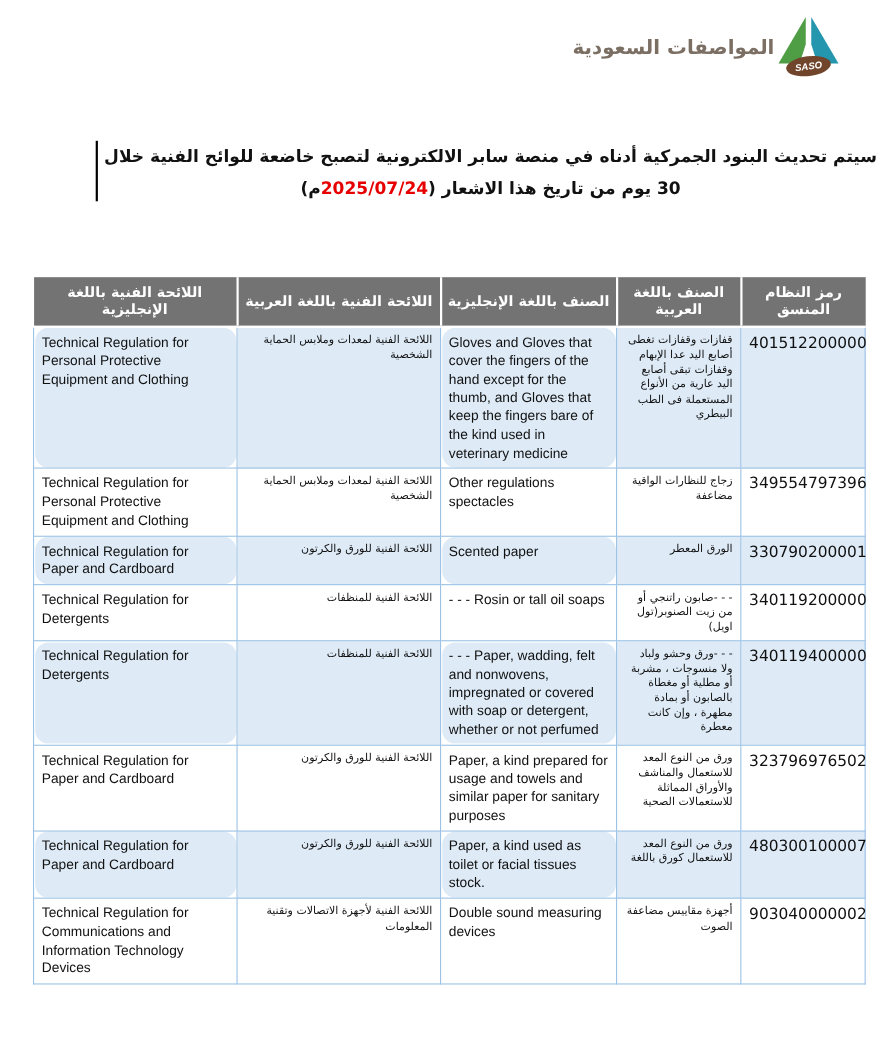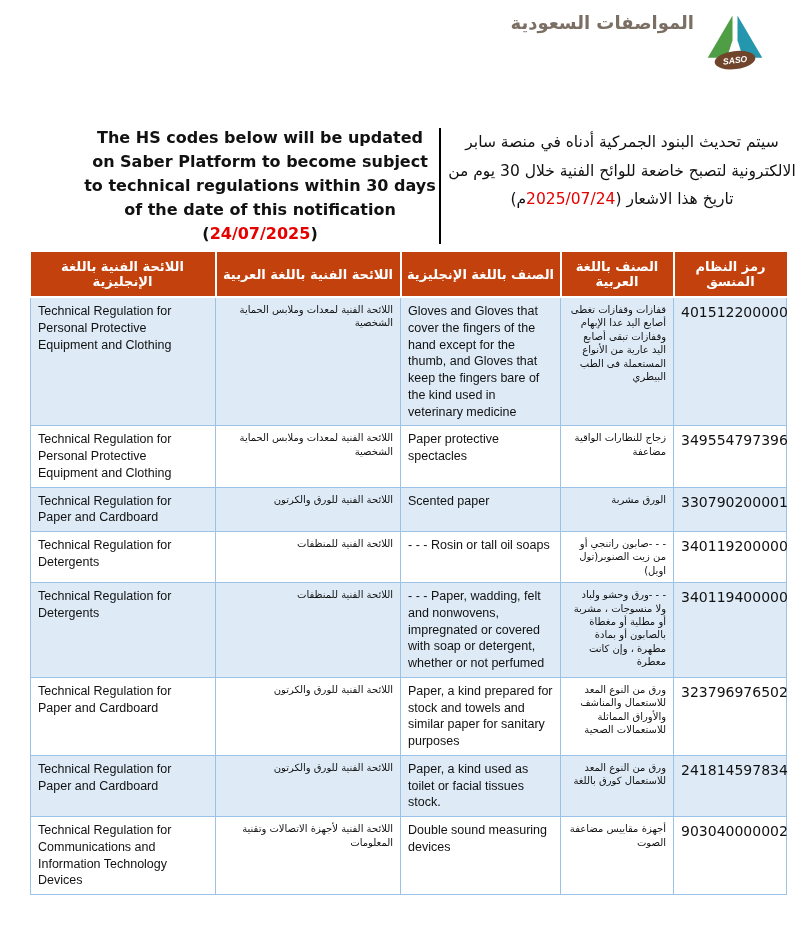--- a/index.html
+++ b/index.html
@@ -3,56 +3,56 @@
 <meta charset="utf-8">
 <style>
   * { box-sizing: border-box; }
   html,body { margin:0; padding:0; }
   body {
     width:808px; height:949px; background:#ffffff; position:relative;
     overflow:hidden; font-family:"Liberation Sans", sans-serif; color:#111;
   }
 
   
-  .logo { position:absolute; top:12px; right:42px; display:flex; align-items:flex-start; gap:10px; }
+  .logo { position:absolute; top:12px; right:42px; display:flex; align-items:center; }
   .logo-text { text-align:right; color:#7B6F64; line-height:1.25; }
   .logo-ar { font-size:18px; font-weight:bold; font-family:"DejaVu Sans", sans-serif; }
   .logo-en { font-size:15.5px; letter-spacing:1px; font-family:"DejaVu Sans", sans-serif; }
   .logo-icon { width:62px; height:64px; }
 
   
   .notice { position:absolute; top:126px; left:84px; right:8px; display:flex; align-items:stretch; }
   .notice-en {
     width:352px; font-weight:bold; font-size:16px; text-align:center;
     line-height:1.5; font-family:"DejaVu Sans", sans-serif;
   }
   .notice-divider { width:2px; background:#000; margin:2px 3px; }
   .notice-ar {
-    flex:1; direction:rtl; font-weight:normal; font-size:15.5px; text-align:center;
+    flex:1; direction:rtl; font-weight:bold; font-size:15.5px; text-align:center;
     line-height:1.85; font-family:"DejaVu Sans", sans-serif; padding-top:2px;
   }
   .date-red { color:#E60000; }
 
   
   table.doc-table {
     position:absolute; top:252px; left:30px; width:756px;
     border-collapse:collapse; table-layout:fixed;
   }
   .doc-table thead th {
-    background:#c2410c; color:#fff; font-weight:bold; font-size:13px;
+    background:#737373; color:#fff; font-weight:bold; font-size:13px;
     padding:7px 3px; text-align:center; font-family:"DejaVu Sans", sans-serif;
     border-left:2px solid #ffffff; border-bottom:2px solid #ffffff;
   }
   .doc-table thead th:first-child { border-left:none; }
   .doc-table td {
     border:1px solid #9CC2E5; vertical-align:top; padding:5px 7px;
     font-size:12.5px; line-height:1.34; background-clip:padding-box;
   }
   .doc-table tr.alt td { background-color:#DEEBF7; }
-  td.en { text-align:left; font-family:"Liberation Sans", sans-serif; }
+  td.en { text-align:left; font-family:"Liberation Sans", sans-serif;border-radius:13px; }
   td.ar { direction:rtl; text-align:right; font-family:"DejaVu Sans", sans-serif; font-size:10px; }
   td.code { font-weight:normal; font-size:14px; font-family:"DejaVu Sans", sans-serif;text-align:right; }
 </style>
 </head>
 <body>
 
 <div class="logo">
   <div class="logo-text">
     <div class="logo-ar">المواصفات السعودية</div>
   </div>
@@ -63,23 +63,20 @@
       <g transform="rotate(-7 50 76)">
         <ellipse cx="50" cy="76" rx="33" ry="14.5" fill="#70452C"></ellipse>
         <text x="50" y="81" text-anchor="middle" font-size="14" font-style="italic" font-weight="bold" fill="#ffffff" font-family="Liberation Sans, sans-serif">SASO</text>
       </g>
       <polygon points="50,48 38,72 62,72" fill="#ffffff" opacity="0"></polygon>
     </svg>
   </div>
 </div>
 
 <div class="notice">
-  <div class="notice-en">
-    <span>The HS codes below will be updated on Saber Platform to become subject to technical regulations within 30 days of the date of this notification (</span><span class="date-red">24/07/2025</span><span>)</span>
-  </div>
   <div class="notice-divider"></div>
   <div class="notice-ar">
     <span>سيتم تحديث البنود الجمركية أدناه في منصة سابر الالكترونية لتصبح خاضعة للوائح الفنية خلال 30 يوم من تاريخ هذا الاشعار (</span><span class="date-red">2025/07/24</span><span>م)</span>
   </div>
 </div>
 
 <table class="doc-table">
   <colgroup>
     <col style="width:185px">
       <col style="width:185px">
@@ -100,58 +97,58 @@
     <tr class="alt">
       <td class="en">Technical Regulation for Personal Protective Equipment and Clothing</td>
       <td class="ar">اللائحة الفنية لمعدات وملابس الحماية الشخصية</td>
       <td class="en">Gloves and Gloves that cover the fingers of the hand except for the thumb, and Gloves that keep the fingers bare of the kind used in veterinary medicine</td>
       <td class="ar">قفازات وقفازات تغطى أصابع اليد عدا الإبهام وقفازات تبقى أصابع اليد عارية من الأنواع المستعملة فى الطب البيطري</td>
       <td class="code">401512200000</td>
     </tr>
     <tr>
       <td class="en">Technical Regulation for Personal Protective Equipment and Clothing</td>
       <td class="ar">اللائحة الفنية لمعدات وملابس الحماية الشخصية</td>
-      <td class="en">Paper protective spectacles</td>
+      <td class="en">Other regulations spectacles</td>
       <td class="ar">زجاج للنظارات الواقية مضاعفة</td>
       <td class="code">349554797396</td>
     </tr>
     <tr class="alt">
       <td class="en">Technical Regulation for Paper and Cardboard</td>
       <td class="ar">اللائحة الفنية للورق والكرتون</td>
       <td class="en">Scented paper</td>
-      <td class="ar">الورق مشربة</td>
+      <td class="ar">الورق المعطر</td>
       <td class="code">330790200001</td>
     </tr>
     <tr>
       <td class="en">Technical Regulation for Detergents</td>
       <td class="ar">اللائحة الفنية للمنظفات</td>
       <td class="en">- - - Rosin or tall oil soaps</td>
       <td class="ar">- - -صابون راتنجي أو من زيت الصنوبر(تول اويل)</td>
       <td class="code">340119200000</td>
     </tr>
     <tr class="alt">
       <td class="en">Technical Regulation for Detergents</td>
       <td class="ar">اللائحة الفنية للمنظفات</td>
       <td class="en">- - - Paper, wadding, felt and nonwovens, impregnated or covered with soap or detergent, whether or not perfumed</td>
       <td class="ar">- - -ورق وحشو ولباد ولا منسوجات ، مشربة أو مطلية أو مغطاة بالصابون أو بمادة مطهرة ، وإن كانت معطرة</td>
       <td class="code">340119400000</td>
     </tr>
     <tr>
       <td class="en">Technical Regulation for Paper and Cardboard</td>
       <td class="ar">اللائحة الفنية للورق والكرتون</td>
-      <td class="en">Paper, a kind prepared for stock and towels and similar paper for sanitary purposes</td>
+      <td class="en">Paper, a kind prepared for usage and towels and similar paper for sanitary purposes</td>
       <td class="ar">ورق من النوع المعد للاستعمال والمناشف والأوراق المماثلة للاستعمالات الصحية</td>
       <td class="code">323796976502</td>
     </tr>
     <tr class="alt">
       <td class="en">Technical Regulation for Paper and Cardboard</td>
       <td class="ar">اللائحة الفنية للورق والكرتون</td>
       <td class="en">Paper, a kind used as toilet or facial tissues stock.</td>
       <td class="ar">ورق من النوع المعد للاستعمال كورق باللغة</td>
-      <td class="code">241814597834</td>
+      <td class="code">480300100007</td>
     </tr>
     <tr>
       <td class="en">Technical Regulation for Communications and Information Technology Devices</td>
       <td class="ar">اللائحة الفنية لأجهزة الاتصالات وتقنية المعلومات</td>
       <td class="en">Double sound measuring devices</td>
       <td class="ar">أجهزة مقاييس مضاعفة الصوت</td>
       <td class="code">903040000002</td>
     </tr>
 
   </tbody>

